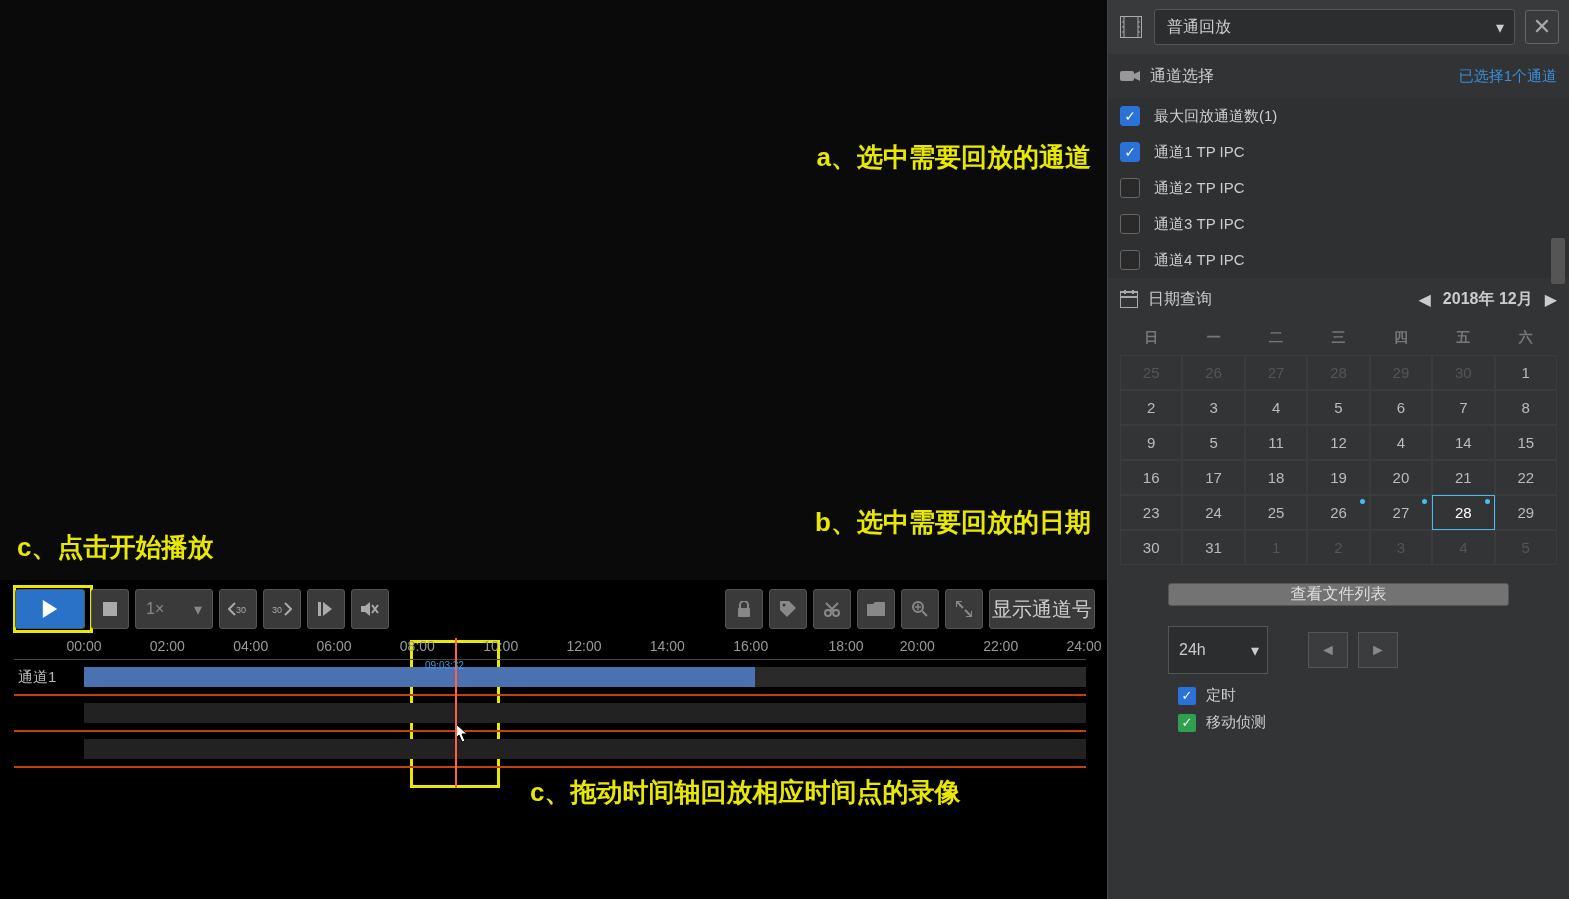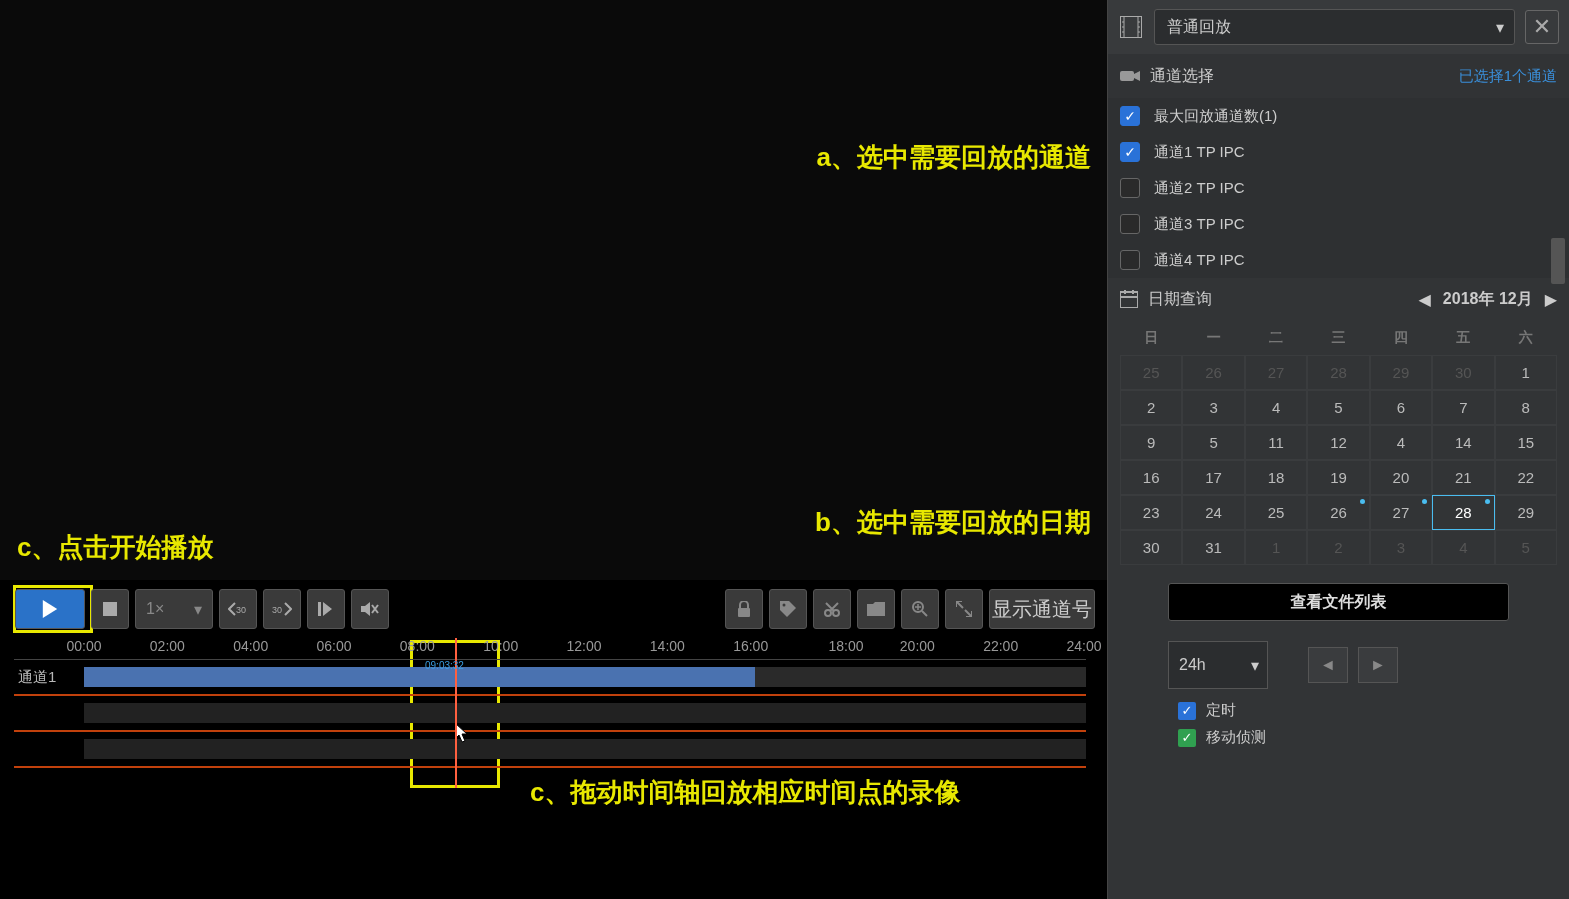--- a/index.html
+++ b/index.html
@@ -55,21 +55,21 @@
 .date-hdr .nav span { cursor: pointer; }
 
 .calendar { margin: 0 12px; }
 .cal-row { display: flex; }
 .cal-cell { flex: 1; height: 35px; display: flex; align-items: center; justify-content: center; font-size: 15px; border: 1px solid #3a3c3e; color: #bbb; cursor: pointer; position: relative; }
 .cal-cell.dow { color: #777; font-size: 14px; border: none; font-weight: bold; }
 .cal-cell.dim { color: #555; }
 .cal-cell.sel { border: 1px solid #4abdf0; color: #fff; }
 .cal-cell .dot { position: absolute; top: 3px; right: 4px; width: 5px; height: 5px; background: #4abdf0; border-radius: 50%; }
 
-.file-list-btn { margin: 10px 60px; height: 38px; background: #000000; border: 1px solid #555; border-radius: 3px; display: flex; align-items: center; justify-content: center; font-size: 16px; color: #ddd; cursor: pointer; font-weight: bold; }
+.file-list-btn { margin: 10px 60px; height: 23px; background: #737373; border: 1px solid #555; border-radius: 3px; display: flex; align-items: center; justify-content: center; font-size: 16px; color: #ddd; cursor: pointer; }
 
 .range-row { margin: 20px 60px 12px; display: flex; align-items: center; gap: 40px; }
 .range-sel { width: 100px; height: 48px; background: #2b2d2f; border: 1px solid #555; display: flex; align-items: center; padding: 0 10px; color: #ccc; position: relative; cursor: pointer; }
 .range-sel .caret { position: absolute; right: 8px; }
 .pager { display: flex; gap: 10px; }
 .pager .pg { width: 40px; height: 36px; background: #3a3c3e; border: 1px solid #555; display: flex; align-items: center; justify-content: center; color: #888; cursor: pointer; }
 
 .filter-row { margin: 8px 70px; display: flex; align-items: center; gap: 10px; font-size: 15px; color: #ccc; }
 .fcbx { width: 18px; height: 18px; border-radius: 2px; display: flex; align-items: center; justify-content: center; color: #fff; font-size: 13px; }
 .fcbx.blue { background: #2a72d8; }

